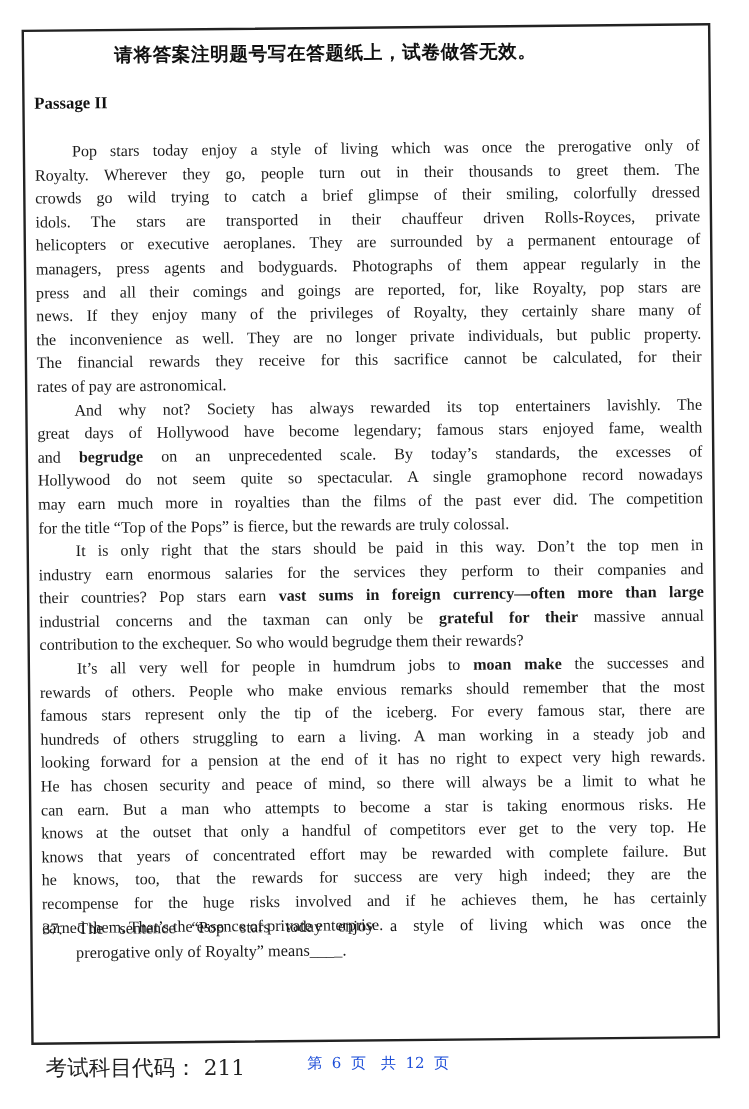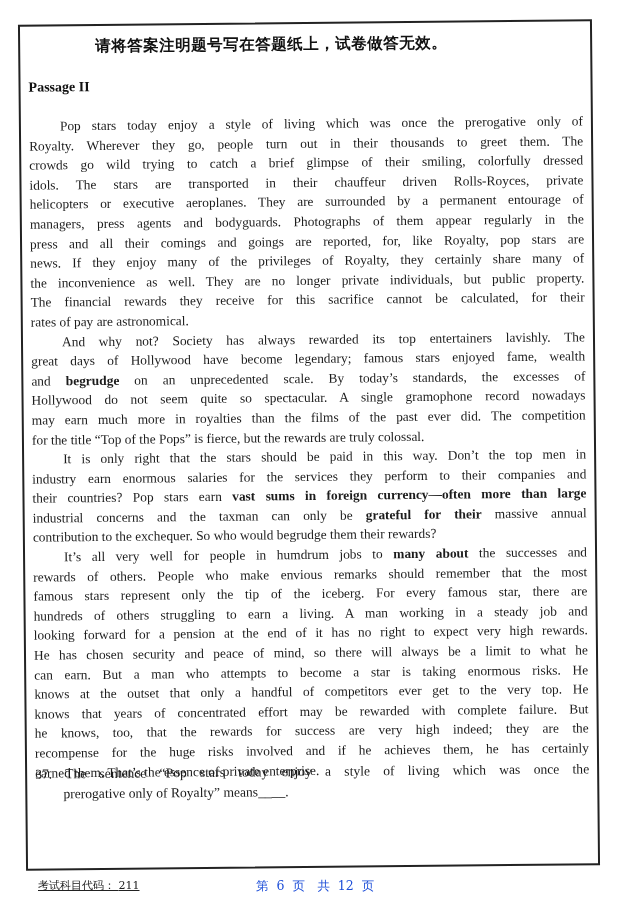--- a/index.html
+++ b/index.html
@@ -27,23 +27,22 @@
   }
   .line.last { text-align-last: left; }
   .line.indent { padding-left: 31px; }
   .b { font-weight: bold; }
   .question {
     position: absolute; left: 8px; top: 738px; width: 554px;
   }
   .q-line { font-size: 13.6px; line-height: 20px; white-space: nowrap; text-align: justify; text-align-last: justify; }
   .q-line.second { padding-left: 28px; text-align-last: left; }
   .footer {
-    position: absolute; top: 878px; left: 38px; font-size: 11px; color: #222;
+    position: absolute; top: 878px; left: 38px; font-size: 18px; color: #222;
     font-family: "DejaVu Serif", serif;
-    text-decoration: underline;
   }
   .footer-page {
     position: absolute; top: 878px; left: 256px; font-size: 12.5px; color: #1d4ed8;
     font-family: "DejaVu Serif", serif; word-spacing: 4px;
   }
 </style>
 </head>
 <body>
 
 <div class="frame">
@@ -65,21 +64,21 @@
       <div class="line">great days of Hollywood have become legendary; famous stars enjoyed fame, wealth</div>
       <div class="line">and <span class="b">begrudge</span> on an unprecedented scale. By today’s standards, the excesses of</div>
       <div class="line">Hollywood do not seem quite so spectacular. A single gramophone record nowadays</div>
       <div class="line">may earn much more in royalties than the films of the past ever did. The competition</div>
       <div class="line last">for the title “Top of the Pops” is fierce, but the rewards are truly colossal.</div>
       <div class="line indent">It is only right that the stars should be paid in this way. Don’t the top men in</div>
       <div class="line">industry earn enormous salaries for the services they perform to their companies and</div>
       <div class="line">their countries? Pop stars earn <span class="b">vast sums in foreign currency—often more than large</span></div>
       <div class="line">industrial concerns and the taxman can only be <span class="b">grateful for their</span> massive annual</div>
       <div class="line last">contribution to the exchequer. So who would begrudge them their rewards?</div>
-      <div class="line indent">It’s all very well for people in humdrum jobs to <span class="b">many about</span> the successes and</div>
+      <div class="line indent">It’s all very well for people in humdrum jobs to <span class="b">moan make</span> the successes and</div>
       <div class="line">rewards of others. People who make envious remarks should remember that the most</div>
       <div class="line">famous stars represent only the tip of the iceberg. For every famous star, there are</div>
       <div class="line">hundreds of others struggling to earn a living. A man working in a steady job and</div>
       <div class="line">looking forward for a pension at the end of it has no right to expect very high rewards.</div>
       <div class="line">He has chosen security and peace of mind, so there will always be a limit to what he</div>
       <div class="line">can earn. But a man who attempts to become a star is taking enormous risks. He</div>
       <div class="line">knows at the outset that only a handful of competitors ever get to the very top. He</div>
       <div class="line">knows that years of concentrated effort may be rewarded with complete failure. But</div>
       <div class="line">he knows, too, that the rewards for success are very high indeed; they are the</div>
       <div class="line">recompense for the huge risks involved and if he achieves them, he has certainly</div>

